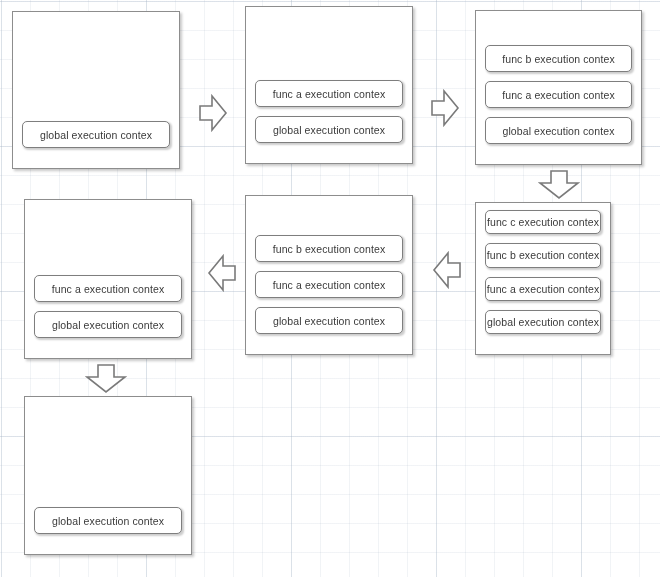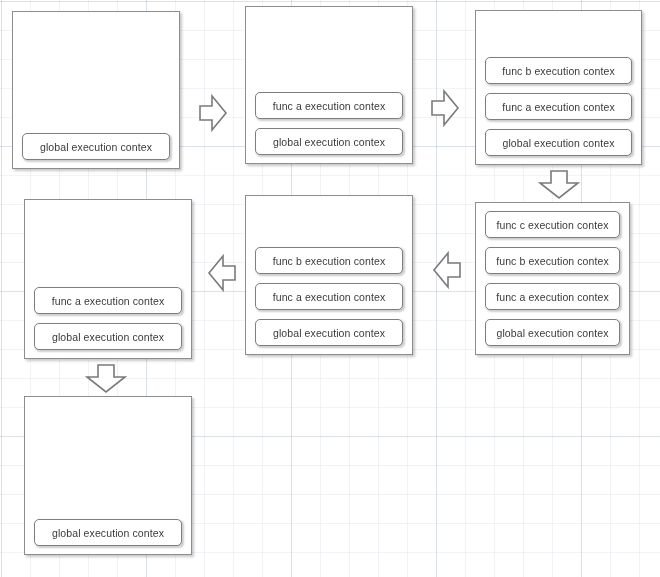--- a/index.html
+++ b/index.html
@@ -52,21 +52,21 @@
     box-shadow: 1.2px 1.2px 2px rgba(0,0,0,0.20);
     display: flex;
     align-items: center;
     justify-content: center;
     font-size: 10.5px;
     color: #3a3a3a;
     letter-spacing: 0.1px;
     margin-bottom: 9px;
     white-space: nowrap;
   }
-  .ctx:last-child { margin-bottom: 0; }
+  .ctx:last-child { margin-bottom: 12px; }
 
   
   .arrow {
     position: absolute;
     pointer-events: none;
   }
   .arrow svg { display: block; }
 
   
   .watermark {
@@ -109,21 +109,21 @@
     <div class="ctx">func a execution contex</div>
     <div class="ctx">global execution contex</div>
   </div>
 
   <div class="arrow" style="left:537px; top:169px; width:44px; height:31px;">
     <svg width="44" height="31" viewBox="0 0 44 31">
       <path d="M14 2 L30 2 L30 14 L41 14 L22 29 L3 14 L14 14 Z" fill="#ffffff" stroke="#7a7a7a" stroke-width="1.6" stroke-linejoin="miter"></path>
     </svg>
   </div>
 
-  <div class="stack" style="left:475px; top:202px; width:155px; height:153px;">
+  <div class="stack" style="left:475px; top:202px; width:136px; height:153px;">
     <div class="ctx">func c execution contex</div>
     <div class="ctx">func b execution contex</div>
     <div class="ctx">func a execution contex</div>
     <div class="ctx">global execution contex</div>
   </div>
 
   <div class="arrow" style="left:432px; top:250px; width:30px; height:40px;">
     <svg width="30" height="40" viewBox="0 0 30 40">
       <path d="M28 13 L16 13 L16 3 L2 20 L16 37 L16 27 L28 27 Z" fill="#ffffff" stroke="#7a7a7a" stroke-width="1.6" stroke-linejoin="miter"></path>
     </svg>

